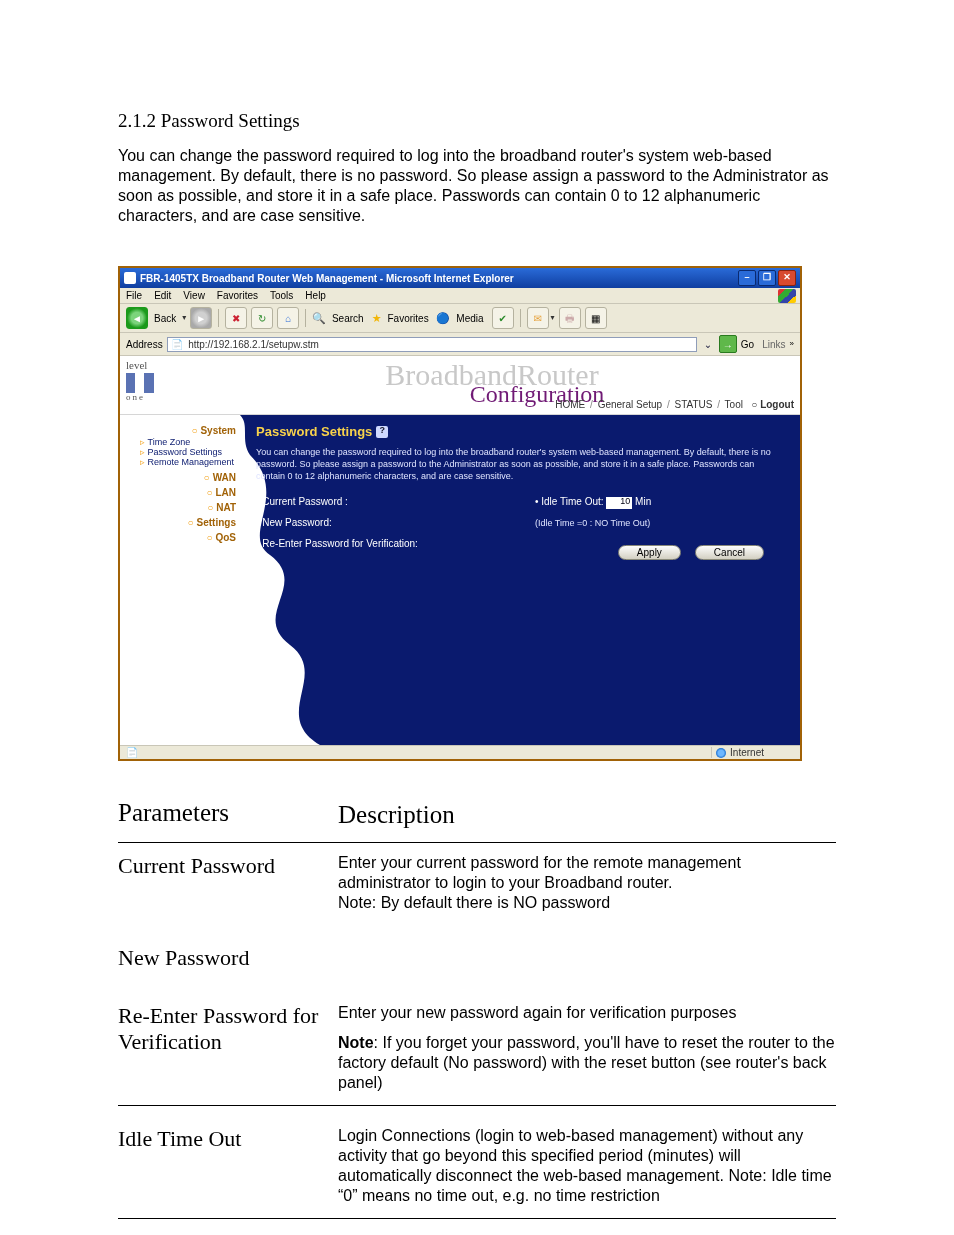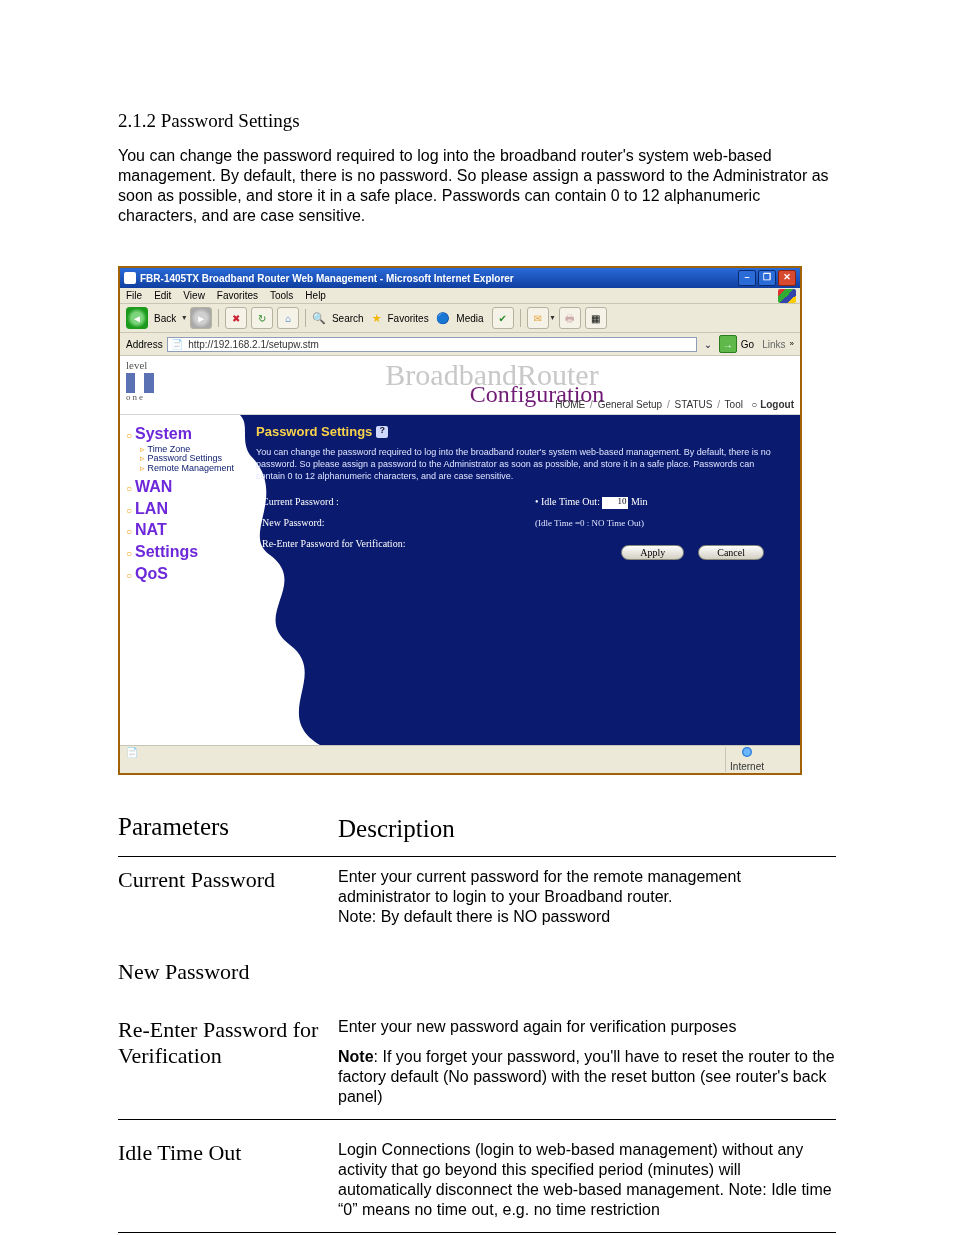--- a/index.html
+++ b/index.html
@@ -162,22 +162,23 @@
     position: relative;
   }
   .sidebar {
     width: 120px;
     background: #fff;
     position: relative;
     z-index: 2;
   }
   .side-wrap { padding: 6px 4px 0 6px; }
   .side-main {
-    color: #6d28d9; font-size: 16px; font-weight: bold;
+    color: #a16207; font-size: 10px; font-weight: bold;
     margin: 4px 0 2px 0;
+    text-align: right;
   }
   .side-main::before {
     content: "○"; color: #f2a31d; font-size: 10px; margin-right: 3px;
   }
   .side-main.sel::before { color: #f2a31d; }
   .side-sub {
     color: #0a1a6e; font-size: 9px;
     margin-left: 14px;
   }
   .side-sub::before { content: "▹"; color: #f2a31d; margin-right: 3px; }
@@ -203,21 +204,21 @@
     margin-bottom: 8px;
   }
   .help-badge {
     display: inline-block; width: 12px; height: 12px; background: #cfd9ff;
     color: #112; font-size: 9px; text-align: center; border-radius: 2px;
   }
   .mp-desc {
     font-size: 9px; color: #dfe4ff; line-height: 1.3; margin-bottom: 10px;
   }
   .form-row { display: flex; gap: 30px; margin-top: 4px; font-size: 10px;}
-  .form-col { flex: 1; font-family: Liberation Serif, serif; }
+  .form-col { flex: 1; }
   .fld { color: #fff; font-size: 10px; margin: 4px 0 10px 0; }
   .fld::before { content: "• "; color: #fff; }
   .idle-box {
     display: inline-block; width: 22px; height: 12px; background: #fff;
     color: #001; font-size: 9px; text-align: right; padding: 0 2px;
     vertical-align: middle;
   }
   .idle-note { font-size: 9px; color: #dfe4ff; }
   .btn-row { margin-top: 16px; display: flex; gap: 14px; justify-content: flex-end; padding-right: 20px;}
   .pill-btn {
@@ -225,21 +226,21 @@
     border: 1px solid #8a8a7a; border-radius: 11px;
     padding: 1px 18px; font-size: 10px; color: #000;
   }
 
   .ie-status {
     background: #ece9d8;
     border-top: 1px solid #c9c6b7;
     display: flex; justify-content: space-between;
     padding: 1px 6px; font-size: 10px; color: #333;
   }
-  .ie-status .zone { display:flex; align-items:center; gap:4px; padding:0 30px 0 4px; border-left:1px solid #c9c6b7;flex-direction:column;}
+  .ie-status .zone { display:flex; align-items:center; gap:4px; padding:0 30px 0 4px; border-left:1px solid #c9c6b7;}
   .globe { width:10px; height:10px; background:radial-gradient(circle,#6db7ff 40%,#1a6fd0 70%); border-radius:50%; display:inline-block;}
 
   
   .param-tbl { margin-top: 28px; font-size: 16px; }
   .prow {
     display: flex;
     border-bottom: 1px solid #000;
     padding: 10px 0 12px 0;
     align-items: flex-start;
   }

